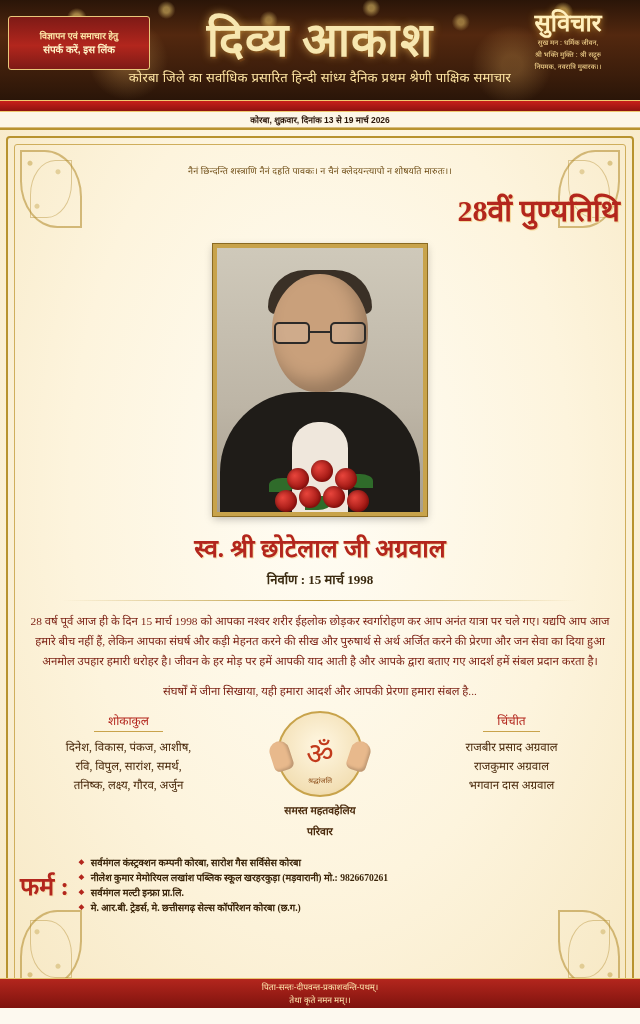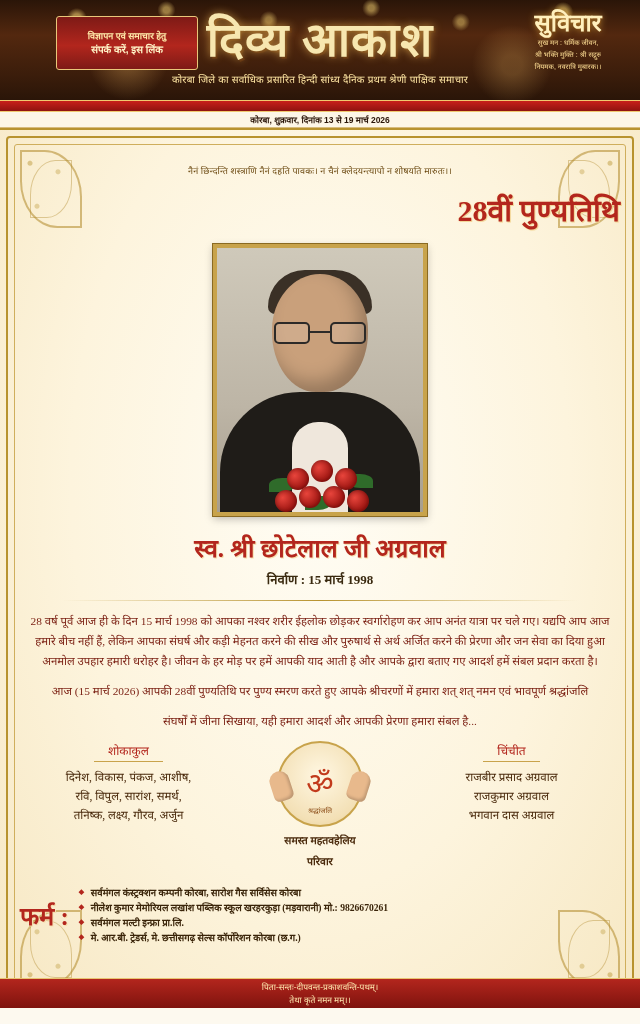--- a/index.html
+++ b/index.html
@@ -39,38 +39,37 @@
     width: 142px; height: 54px;
     background: linear-gradient(180deg,#7e1a16,#b2261d 55%,#7e1a16);
     border: 1px solid #e9c77a;
     border-radius: 3px;
     display: flex; flex-direction: column;
     align-items: center; justify-content: center;
     color: #ffe9a8;
     font-size: 9px; line-height: 14px; text-align: center;
     font-weight: bold;
     padding: 2px 4px;
-    margin-left: 48px;
   }
   .mast-left .l2 { color: #fff3c6; font-size: 10px; }
   .mast-title {
     position: absolute; left: 0; right: 0; top: 6px;
     text-align: center;
     color: #f7e7b0;
     font-family: "Liberation Serif", serif;
     font-size: 47px;
     font-weight: bold;
     letter-spacing: 1px;
     text-shadow: 0 0 8px rgba(255,200,90,.65), 2px 2px 0 #5a2c0c;
   }
   .mast-sub-strip {
     position: absolute; left: 0; right: 0; bottom: 14px;
     text-align: center;
     color: #ffe6a3;
-    font-size: 10px;
+    font-size: 13px;
     letter-spacing: .2px;
   }
   .mast-right {
     position: absolute; right: 8px; top: 10px;
     width: 128px; height: 66px;
     text-align: center;
   }
   .mast-right .brand {
     color: #fff0bd;
     font-family: "Liberation Serif", serif;
@@ -401,21 +400,20 @@
           <div class="rose" style="left:130px;top:42px;"></div>
         </div>
       </div>
 
       <div class="name">स्व. श्री छोटेलाल जी अग्रवाल</div>
       <div class="nirvan">निर्वाण : 15 मार्च 1998</div>
 
       <div class="divider-rule"></div>
 
       <p class="para">28 वर्ष पूर्व आज ही के दिन 15 मार्च 1998 को आपका नश्वर शरीर ईहलोक छोड़कर स्वर्गारोहण कर आप अनंत यात्रा पर चले गए। यद्यपि आप आज हमारे बीच नहीं हैं, लेकिन आपका संघर्ष और कड़ी मेहनत करने की सीख और पुरुषार्थ से अर्थ अर्जित करने की प्रेरणा और जन सेवा का दिया हुआ अनमोल उपहार हमारी धरोहर है। जीवन के हर मोड़ पर हमें आपकी याद आती है और आपके द्वारा बताए गए आदर्श हमें संबल प्रदान करता है।</p>
-      <p class="para second">आज (15 मार्च 2026) आपकी 28वीं पुण्यतिथि पर पुण्य स्मरण करते हुए आपके श्रीचरणों में हमारा शत् शत् नमन एवं भावपूर्ण श्रद्धांजलि</p>
       <p class="para third">संघर्षों में जीना सिखाया, यही हमारा आदर्श और आपकी प्रेरणा हमारा संबल है...</p>
 
       <div class="three-col">
 
         <div class="col">
           <div class="col-head">शोकाकुल</div>
           <div class="col-body" style="white-space:pre-line;">दिनेश, विकास, पंकज, आशीष,
 रवि, विपुल, सारांश, समर्थ,
 तनिष्क, लक्ष्य, गौरव, अर्जुन</div>
         </div>

